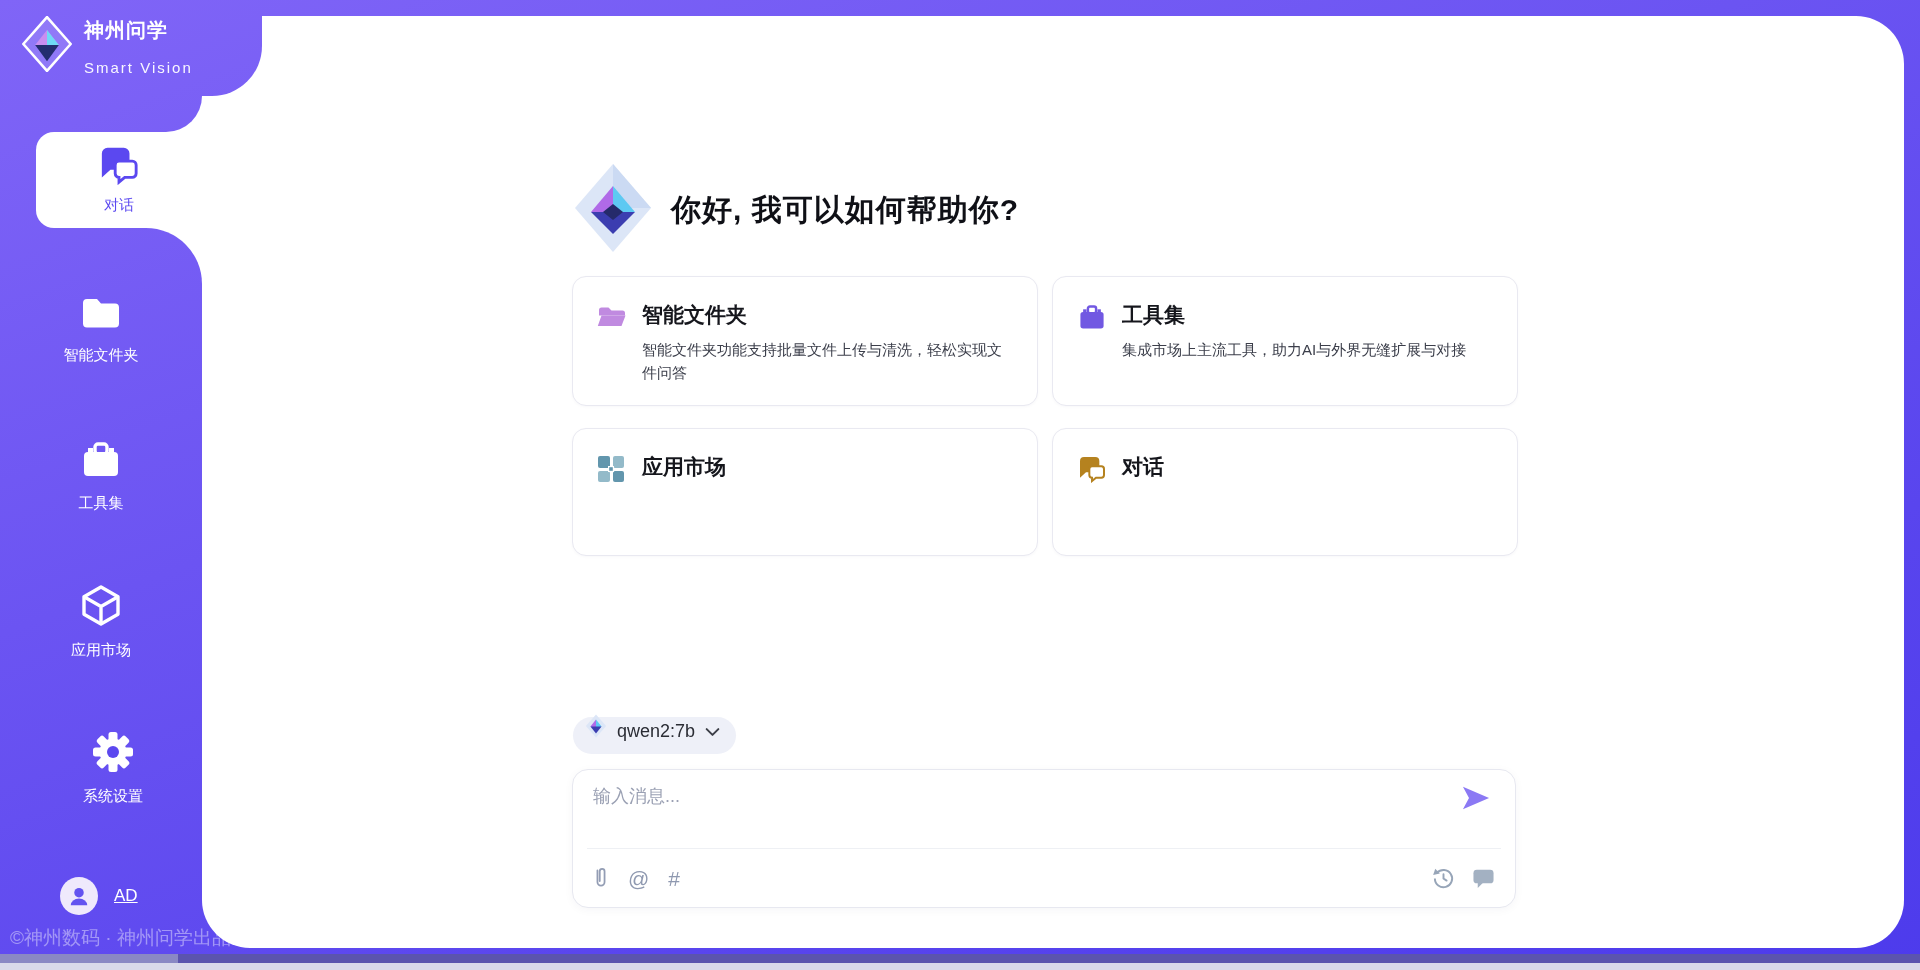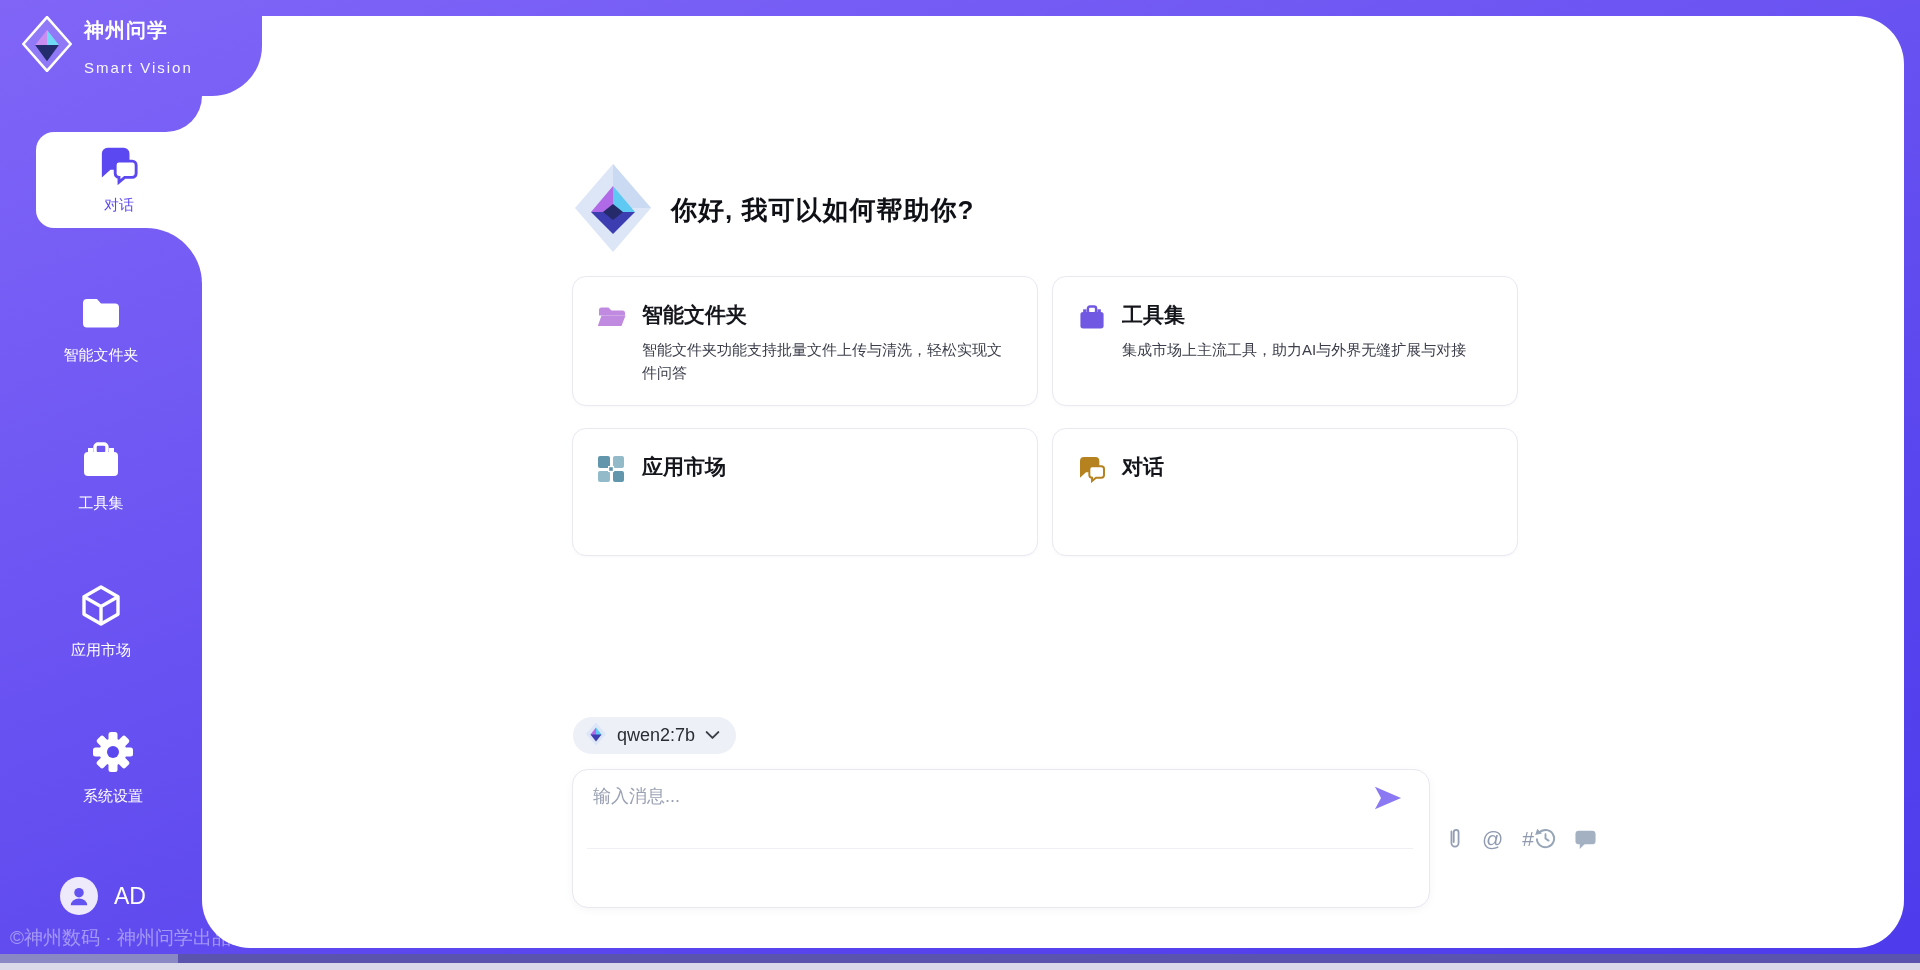--- a/index.html
+++ b/index.html
@@ -31,46 +31,46 @@
   .brand { position:absolute; left:22px; top:16px; display:flex; align-items:center; gap:12px; z-index:4; }
   .brand-text { color:#fff; }
   .brand-title { font-size:20px; font-weight:bold; letter-spacing:1px; }
   .brand-sub { font-size:15px; letter-spacing:2px; margin-top:15px; opacity:.95; }
   .nav-item { position:absolute; left:0; width:202px; display:flex; flex-direction:column;
               align-items:center; gap:9px; color:#fff; z-index:4; cursor:pointer; }
   .nav-item .label { font-size:15px; }
   .nav-folder { top:293px; } .nav-tool { top:439px; } .nav-cube { top:584px; } .nav-gear { top:730px;margin-left:12px; }
   .user-row { position:absolute; left:60px; top:877px; display:flex; align-items:center; gap:16px; z-index:4; cursor:pointer; }
   .avatar { width:38px; height:38px; border-radius:50%; background:#efe9fc; display:flex; align-items:center; justify-content:center; }
-  .user-name { color:#fff; font-size:23px; }
+  .user-name { color:#fff; font-size:17px;text-decoration:underline; }
   .copyright { position:absolute; left:10px; top:925px; color:rgba(255,255,255,.42); font-size:19px;
                z-index:4; white-space:nowrap; }
 
   
   .greeting { position:absolute; left:573px; top:162px; display:flex; align-items:center; gap:18px; z-index:4; }
-  .greeting-title { font-size:26px; font-weight:bold; color:#0f1016; letter-spacing:1px; }
+  .greeting-title { font-size:30px; font-weight:bold; color:#0f1016; letter-spacing:1px; }
 
   
   .cards { position:absolute; left:572px; top:276px; width:946px; display:grid;
            grid-template-columns:466px 466px; gap:22px 14px; z-index:4; }
   .card { background:#fff; border:1px solid #e9e9f1; border-radius:14px; min-height:128px;
           padding:24px 24px 20px 24px; display:flex; gap:15px; cursor:pointer;
           box-shadow:0 1px 3px rgba(30,30,80,.03); }
   .card-icon { flex:0 0 30px; padding-top:2px; }
   .card-title { font-size:21px; font-weight:bold; color:#15161c; margin-bottom:9px; }
   .card-desc { font-size:15px; line-height:1.55; color:#3b3e4a; }
 
   
-  .model-pill { position:absolute; left:573px; top:717px; height:37px; padding:0 16px 0 12px;
-                background:#eef0f8; border-radius:19px; display:flex; align-items:center; gap:10px;
+  .model-pill { position:absolute; left:573px; top:717px; height:37px; padding:0 16px 12px 12px;
+                background:#eef0f8; border-radius:19px; display:flex; align-items:flex-end; gap:10px;
                 z-index:4; cursor:pointer; }
   .model-name { font-size:18px; color:#2a2c34; }
-  .input-panel { position:absolute; left:572px; top:769px; width:858px; height:139px; background:#fff;
+  .input-panel { position:absolute; left:572px; top:769px; width:944px; height:139px; background:#fff;
                  border:1px solid #e7e8f0; border-radius:16px; z-index:4;
-                 box-shadow:0 2px 10px rgba(30,30,80,.04); display:flex; flex-direction:row; }
+                 box-shadow:0 2px 10px rgba(30,30,80,.04); display:flex; flex-direction:column; }
   .input-top { position:relative; height:79px; border-bottom:1px solid #eef0f4; margin:0 14px; }
   .input-top textarea { width:820px; height:56px; margin:14px 0 0 6px; border:none; outline:none; resize:none;
                         font-size:18px; font-family:"Liberation Sans", sans-serif; color:#33353f; }
   .input-top textarea::placeholder { color:#9aa0b3; }
   .send-btn { position:absolute; right:8px; top:12px; width:34px; height:34px; border:none; background:none; cursor:pointer; }
   .input-bottom { flex:1; display:flex; align-items:center; padding:0 20px; }
   .tool-left { display:flex; align-items:center; gap:19px; }
   .tool-right { margin-left:auto; display:flex; align-items:center; gap:17px; }
   .glyph-btn { font-size:21px; color:#8f99b0; cursor:pointer; line-height:1; }
   .icon-btn { cursor:pointer; display:flex; align-items:center; }

